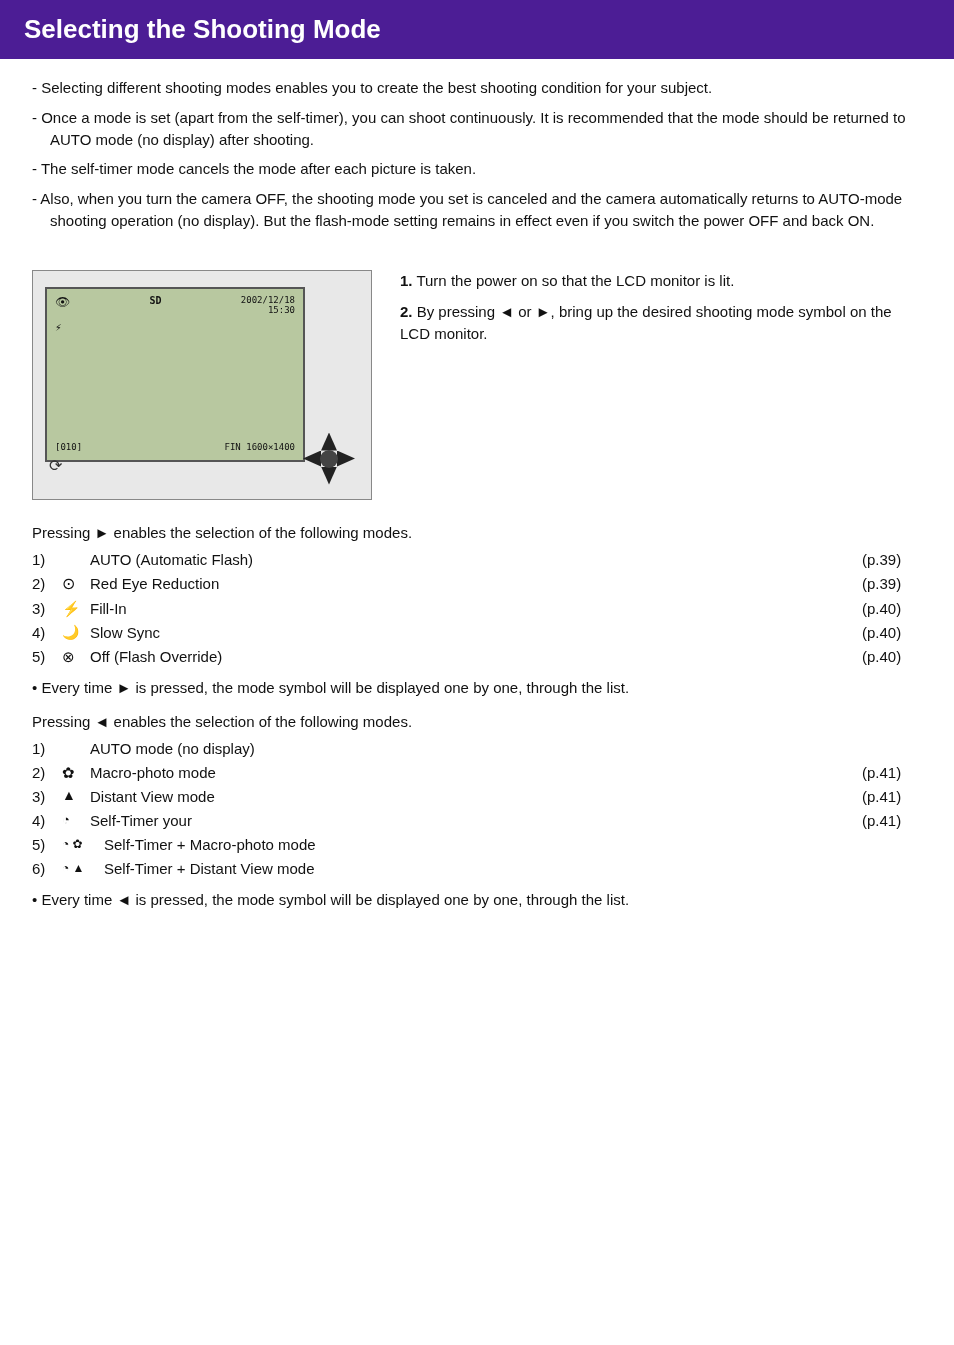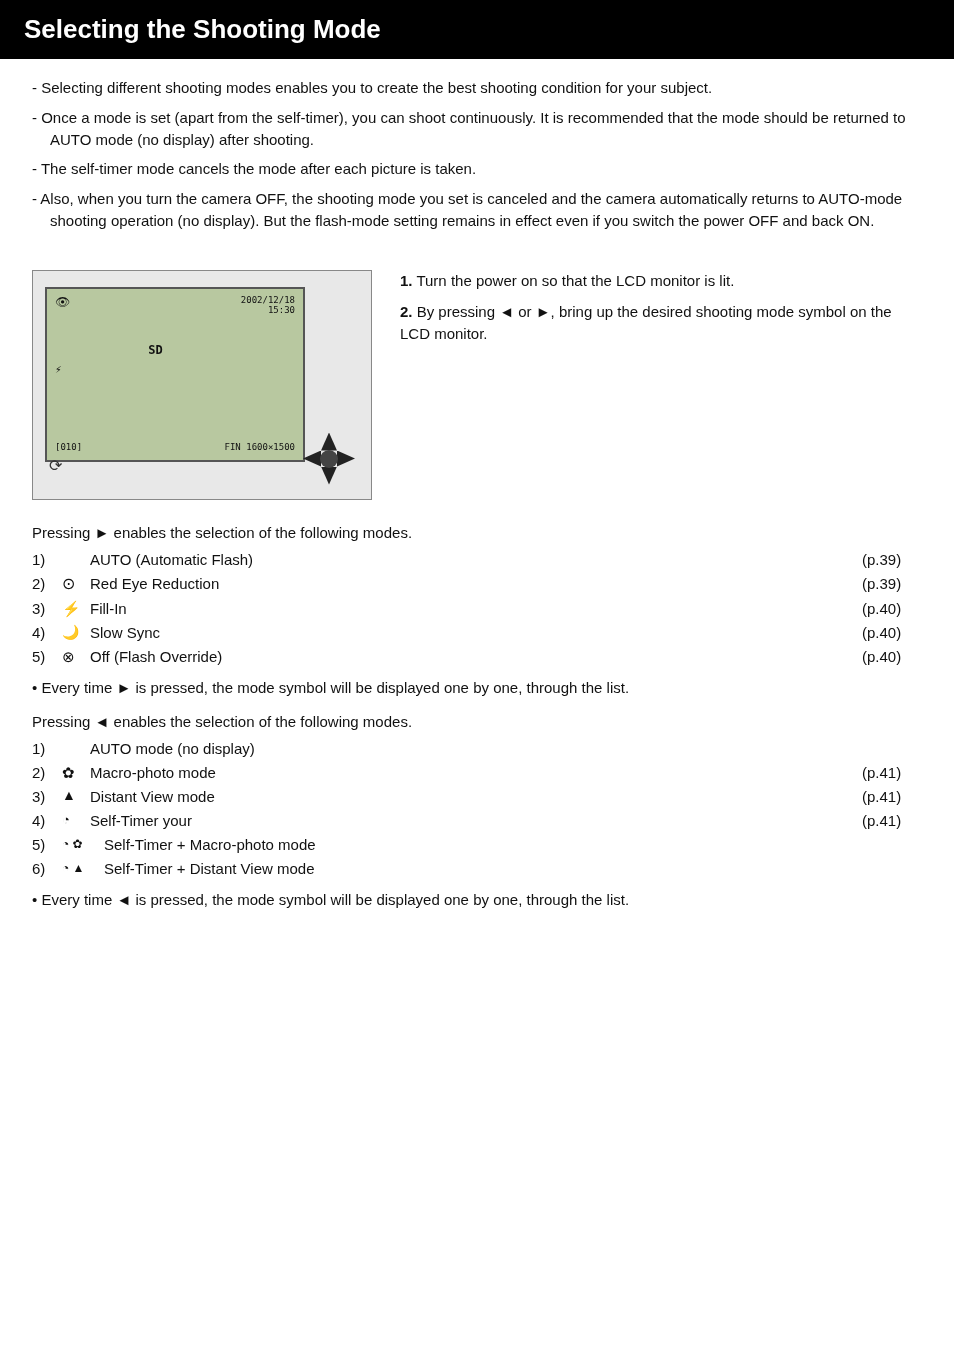--- a/index.html
+++ b/index.html
@@ -5,21 +5,21 @@
     * { margin: 0; padding: 0; box-sizing: border-box; }
     body {
       width: 954px;
       min-height: 1345px;
       background: #fff;
       font-family: Arial, Helvetica, sans-serif;
       font-size: 15px;
       color: #111;
     }
     .header {
-      background: #000000;
+      background: #4c1d95;
       padding: 14px 24px 14px 24px;
       margin-bottom: 18px;
     }
     .header h1 {
       color: #fff;
       font-size: 26px;
       font-weight: bold;
     }
     .content {
       padding: 0 32px 24px 32px;
@@ -193,30 +193,30 @@
   </ul>
 
   <div class="two-col">
     <div class="camera-img">
       <div class="camera-screen">
         <div class="camera-screen-inner">
           <div class="cam-top-row">
             <div>
               <span style="font-size:12px;">👁</span>
             </div>
-            <div style="font-size:12px;font-weight:bold;margin-top:48px;">SD</div>
+            <div style="font-size:10px;font-weight:bold;">SD</div>
             <div style="font-size:9px;text-align:right;">2002/12/18<br>15:30</div>
           </div>
           <div style="margin-top: 6px;">
             <span style="font-size:11px;">⚡</span>
           </div>
           <div class="cam-bottom-row">
             <span>[010]</span>
             <span>
-              <span>FIN</span>&nbsp;<span>1600×1500</span>
+              <span>FIN</span>&nbsp;<span>1600×1400</span>
             </span>
           </div>
         </div>
       </div>
 
       <div style="position:absolute; bottom: 14px; right: 16px;">
         <div class="dpad">
           <div class="dpad-up"></div>
           <div class="dpad-down"></div>
           <div class="dpad-left"></div>

